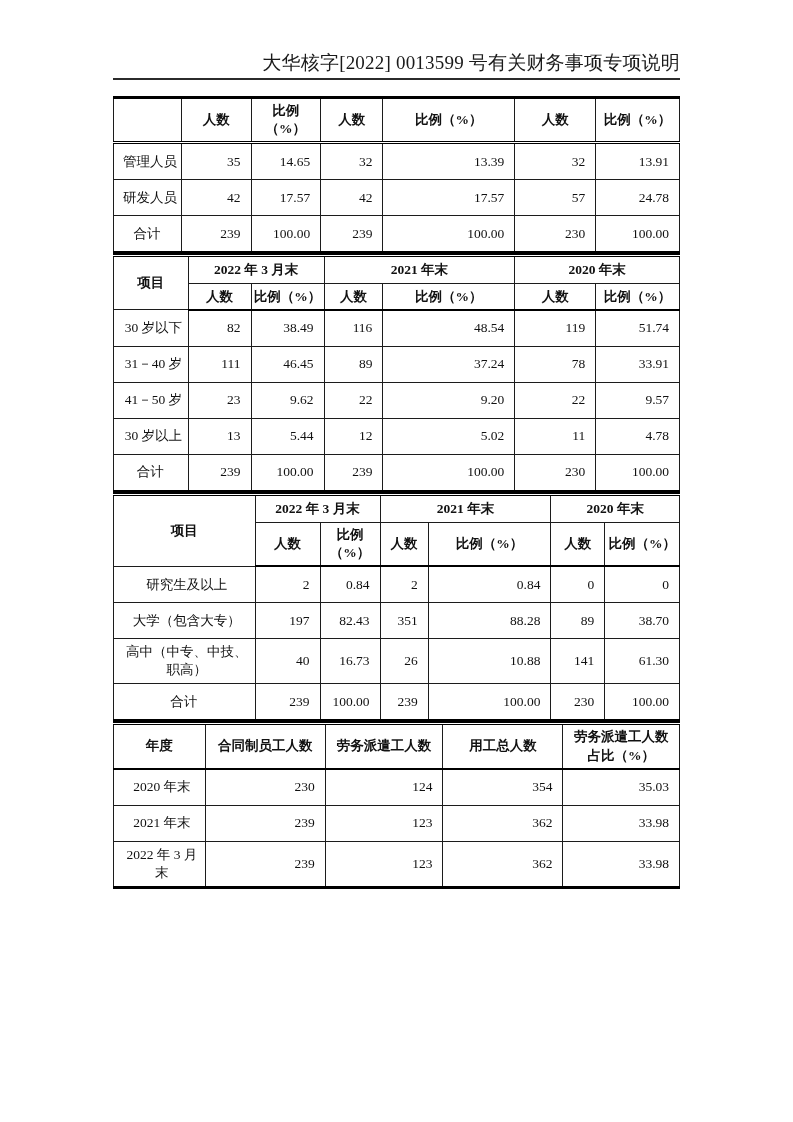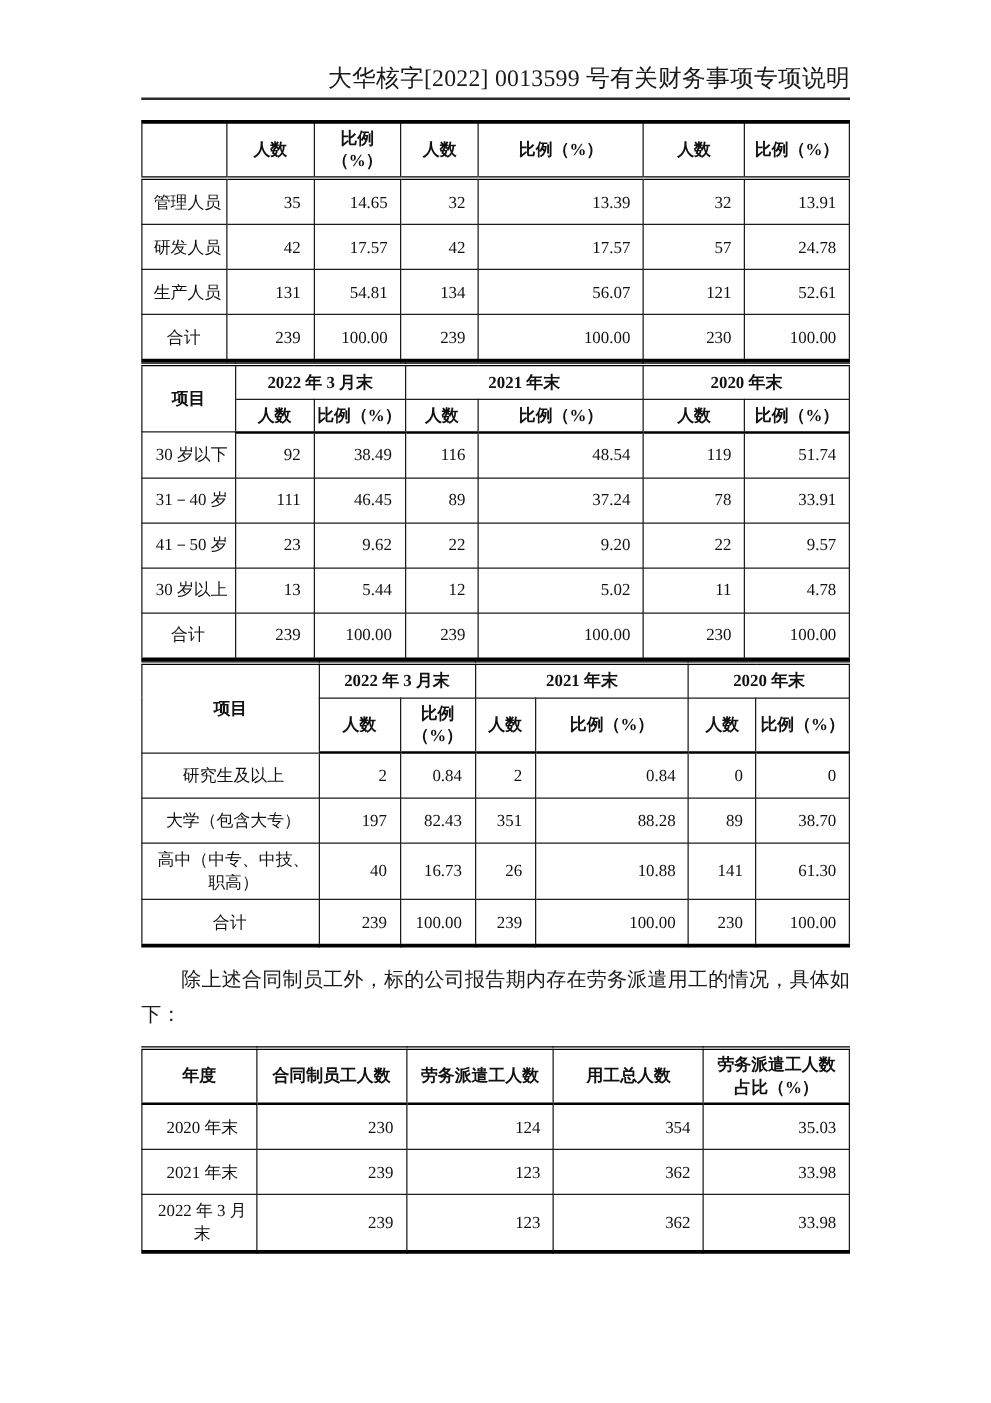--- a/index.html
+++ b/index.html
@@ -128,29 +128,20 @@
           <tr>
             <td class="lbl">研发人员</td>
             <td class="num">42</td>
             <td class="num">17.57</td>
             <td class="num">42</td>
             <td class="num">17.57</td>
             <td class="num">57</td>
             <td class="num">24.78</td>
           </tr>
           <tr>
-            <td class="lbl">生产人员</td>
-            <td class="num">131</td>
-            <td class="num">54.81</td>
-            <td class="num">134</td>
-            <td class="num">56.07</td>
-            <td class="num">121</td>
-            <td class="num">52.61</td>
-          </tr>
-          <tr>
             <td class="lbl ctr">合计</td>
             <td class="num">239</td>
             <td class="num">100.00</td>
             <td class="num">239</td>
             <td class="num">100.00</td>
             <td class="num">230</td>
             <td class="num">100.00</td>
           </tr>
         </tbody>
     </table>
@@ -178,21 +169,21 @@
           <th>比例（%）</th>
           <th>人数</th>
           <th>比例（%）</th>
           <th>人数</th>
           <th>比例（%）</th>
         </tr>
       </thead>
       <tbody>
           <tr>
             <td class="lbl">30 岁以下</td>
-            <td class="num">92</td>
+            <td class="num">82</td>
             <td class="num">38.49</td>
             <td class="num">116</td>
             <td class="num">48.54</td>
             <td class="num">119</td>
             <td class="num">51.74</td>
           </tr>
           <tr>
             <td class="lbl">31－40 岁</td>
             <td class="num">111</td>
             <td class="num">46.45</td>
@@ -291,21 +282,20 @@
             <td class="num">239</td>
             <td class="num">100.00</td>
             <td class="num">239</td>
             <td class="num">100.00</td>
             <td class="num">230</td>
             <td class="num">100.00</td>
           </tr>
         </tbody>
     </table>
 
-    <div class="para">除上述合同制员工外，标的公司报告期内存在劳务派遣用工的情况，具体如下：</div>
 
     <table class="tbl t4">
       <colgroup>
           <col>
           <col>
           <col>
           <col>
           <col>
         </colgroup>
       <thead>

